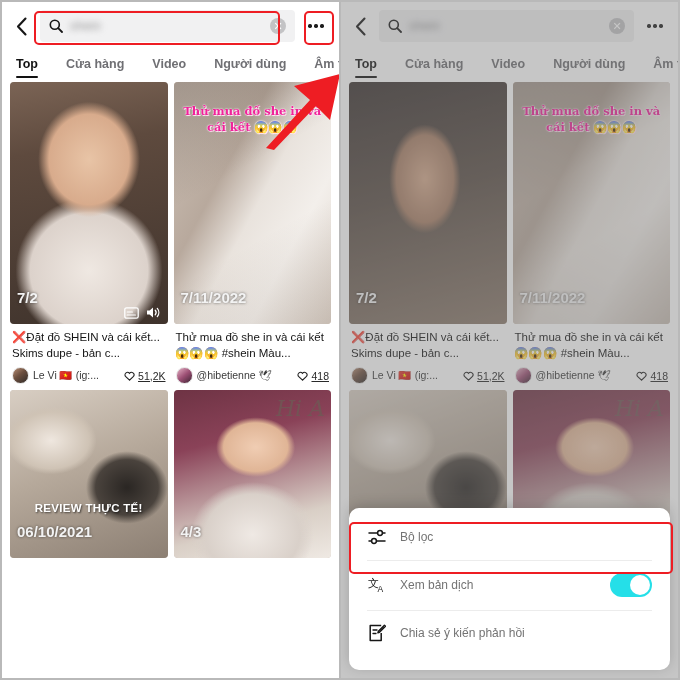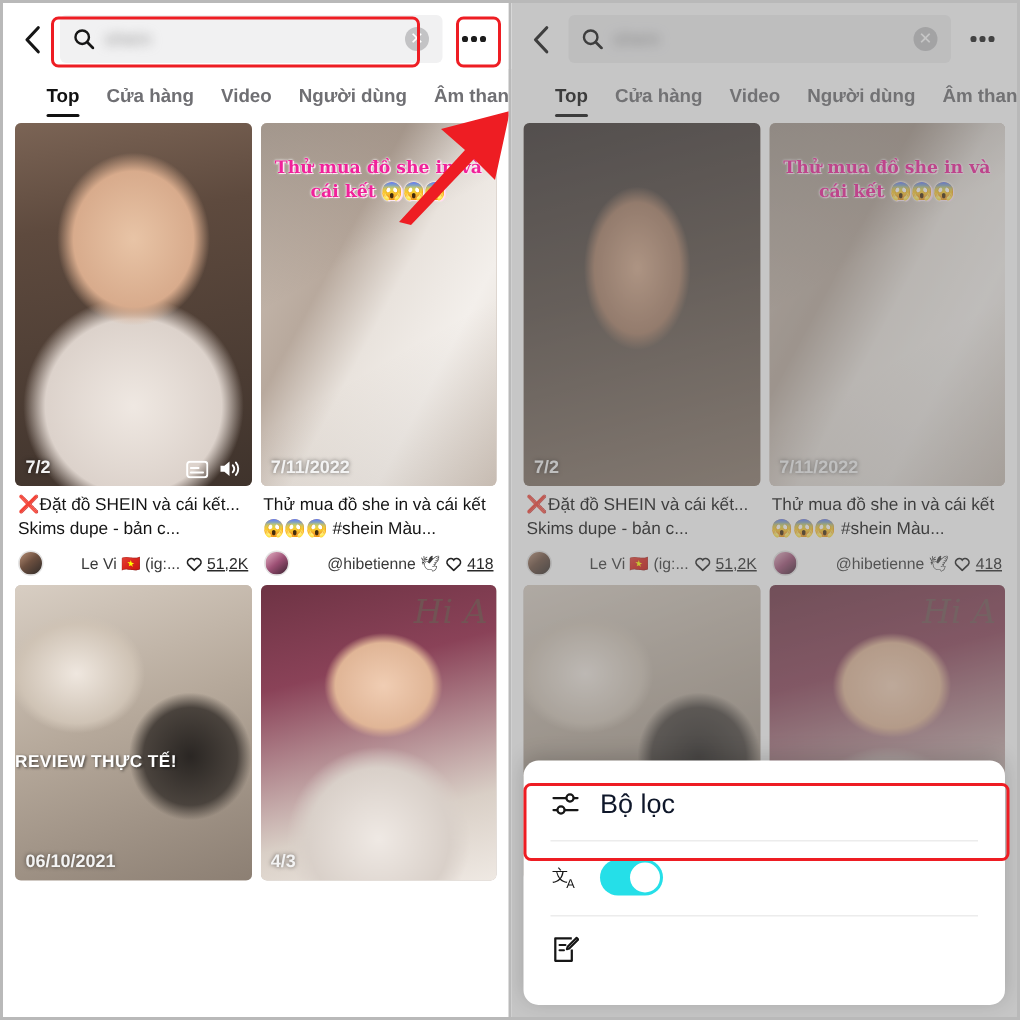--- a/index.html
+++ b/index.html
@@ -54,73 +54,73 @@
   }
   .dots-btn i { width: 3.4px; height: 3.4px; border-radius: 50%; background: #1c1c1c; display: block; }
 
   
   .anno-box { position: absolute; border: 2.4px solid #ee1d23; border-radius: 5px; pointer-events: none; z-index: 9; }
   .anno-search { left: 32px; top: 9px; width: 246px; height: 34px; }
   .anno-dots   { left: 302px; top: 9px; width: 30px; height: 34px; }
   .anno-filter { left: 8px; top: 520px; width: 324px; height: 52px; }
 
   
-  .tabs { display: flex; align-items: flex-end; gap: 0; padding: 4px 8px 0 23px; height: 32px; }
+  .tabs { display: flex; align-items: flex-end; gap: 10px; padding: 4px 8px 0 8px; height: 32px; }
   .tab {
     font-size: 12.5px; color: #6f6f73; padding: 0 9px 7px 9px;
     position: relative; cursor: pointer; white-space: nowrap; font-weight: bold;
   }
   .tab:first-child { padding-left: 6px; }
   .tab.active { color: #121212; font-weight: bold; }
   .tab.active::after {
     content: ""; position: absolute; left: 6px; right: 9px; bottom: 0;
     height: 2.4px; background: #121212; border-radius: 2px;
   }
 
   
   .grid { display: grid; grid-template-columns: 1fr 1fr; gap: 6px; padding: 4px 8px 0 8px; }
   .card { background: #fff; }
   .thumb {
     position: relative; width: 100%; height: 242px;
     border-radius: 4px; overflow: hidden; background: #c8bdb6;
   }
   .thumb.tall { height: 242px; }
-  .thumb.short { height: 197px; }
+  .thumb.short { height: 168px; }
 
   .date-badge {
-    position: absolute; left: 7px; bottom: 6px; z-index: 4;
-    color: #f3f3f3; font-size: 12px; font-weight: bold;
+    position: absolute; left: 7px; bottom: 18px; z-index: 4;
+    color: #f3f3f3; font-size: 15px; font-weight: bold;
     text-shadow: 0 0 3px rgba(0,0,0,.55);
   }
   .thumb-icons { position: absolute; right: 7px; bottom: 5px; z-index: 4; display: flex; gap: 7px; align-items: center; }
 
   .overlay-pink {
     position: absolute; left: 8px; right: 8px; top: 22px; z-index: 3;
     text-align: center; font-family: "DejaVu Serif", serif; font-weight: bold;
     font-size: 11.5px; line-height: 1.35; color: #f0229a;
     text-shadow: 0 0 1px #fff, 0 0 2px #fff, 1px 1px 0 #ffd3ec;
   }
   .overlay-white {
     position: absolute; left: 0; right: 0; top: 112px; z-index: 3;
-    font-size: 11.5px; font-weight: bold; color: #fff;
+    text-align: center; font-size: 11.5px; font-weight: bold; color: #fff;
     letter-spacing: .3px; text-shadow: 1px 1px 2px rgba(0,0,0,.6);
   }
   .overlay-script {
     position: absolute; right: 6px; top: 6px; z-index: 3;
     font-family: "DejaVu Serif", serif; font-style: italic;
     font-size: 22px; color: #6d5b55; opacity: .75;
   }
 
   .caption {
     font-size: 11.5px; line-height: 1.38; color: #141414;
     padding: 6px 2px 0 2px; height: 39px; overflow: hidden;
   }
   .caption .x { color: #e8202a; font-weight: bold; }
 
-  .meta { display: flex; align-items: center; gap: 4px; padding: 4px 2px 0 2px; text-align: right; }
+  .meta { display: flex; align-items: center; gap: 4px; padding: 4px 2px 0 2px; }
   .avatar {
     width: 17px; height: 17px; border-radius: 50%; flex: 0 0 17px;
     background: linear-gradient(140deg,#b88f76,#6c4f3f 45%,#2f2a28);
     border: 1px solid #e4e4e4;
   }
   .avatar.pinkish { background: linear-gradient(140deg,#e6b3c6,#9c4f74 50%,#3a2230); }
   .uname { font-size: 10.5px; color: #3a3a3a; white-space: nowrap; overflow: hidden; flex: 1 1 auto; }
   .likes { display: flex; align-items: center; gap: 3px; font-size: 10.5px; color: #2a2a2a; flex: 0 0 auto; text-decoration: underline; }
 
   
@@ -168,21 +168,21 @@
     background: #fff; border-radius: 10px; padding: 6px 0 14px 0;
     box-shadow: 0 -2px 14px rgba(0,0,0,.18);
   }
   .sheet-item {
     display: flex; align-items: center; gap: 13px;
     padding: 13px 18px; cursor: pointer; position: relative;
   }
   .sheet-item + .sheet-item::before {
     content:""; position:absolute; left:18px; right:18px; top:0; height:1px; background:#ececec;
   }
-  .sheet-label { font-size: 18px; color: #0f172a; flex: 1 1 auto; }
+  .sheet-label { font-size: 12px; color: #737373; flex: 1 1 auto; }
   .sheet-ico { width: 20px; height: 20px; flex: 0 0 20px; display:flex; align-items:center; justify-content:center; }
   .toggle {
     width: 42px; height: 24px; border-radius: 12px; background: #25dfe8;
     position: relative; flex: 0 0 42px; cursor: pointer;
   }
   .toggle i {
     position: absolute; right: 2px; top: 2px; width: 20px; height: 20px;
     border-radius: 50%; background: #fff; display: block;
   }
 </style>
@@ -409,32 +409,34 @@
         <span class="sheet-label">Bộ lọc</span>
       </div>
 
       <div class="sheet-item">
         <span class="sheet-ico">
           <svg width="19" height="18" viewBox="0 0 19 18" aria-hidden="true">
             <text x="0" y="11" font-family="DejaVu Sans, sans-serif" font-size="11" fill="#161616">文</text>
             <text x="9.5" y="16" font-family="Liberation Sans, sans-serif" font-size="8.5" fill="#161616">A</text>
           </svg>
         </span>
+        <span class="sheet-label">Xem bản dịch</span>
         <span class="toggle">
             <i></i>
           </span>
       </div>
 
       <div class="sheet-item">
         <span class="sheet-ico">
           <svg width="18" height="18" viewBox="0 0 18 18" aria-hidden="true">
             <path d="M13.2 1.5H2.2v15h11V9" fill="none" stroke="#161616" stroke-width="1.5" stroke-linejoin="round"></path>
             <line x1="5" y1="6" x2="9" y2="6" stroke="#161616" stroke-width="1.3" stroke-linecap="round"></line>
             <line x1="5" y1="9.5" x2="8" y2="9.5" stroke="#161616" stroke-width="1.3" stroke-linecap="round"></line>
             <path d="M16.4 1.2l1.1 1.1-6 6-1.6.5.5-1.6z" fill="none" stroke="#161616" stroke-width="1.4" stroke-linejoin="round"></path>
           </svg>
         </span>
+        <span class="sheet-label">Chia sẻ ý kiến phản hồi</span>
       </div>
     </div>
 
     <div class="anno-box anno-filter" style="z-index:30;"></div>
   </div>
 </div>
 
 </body></html>

